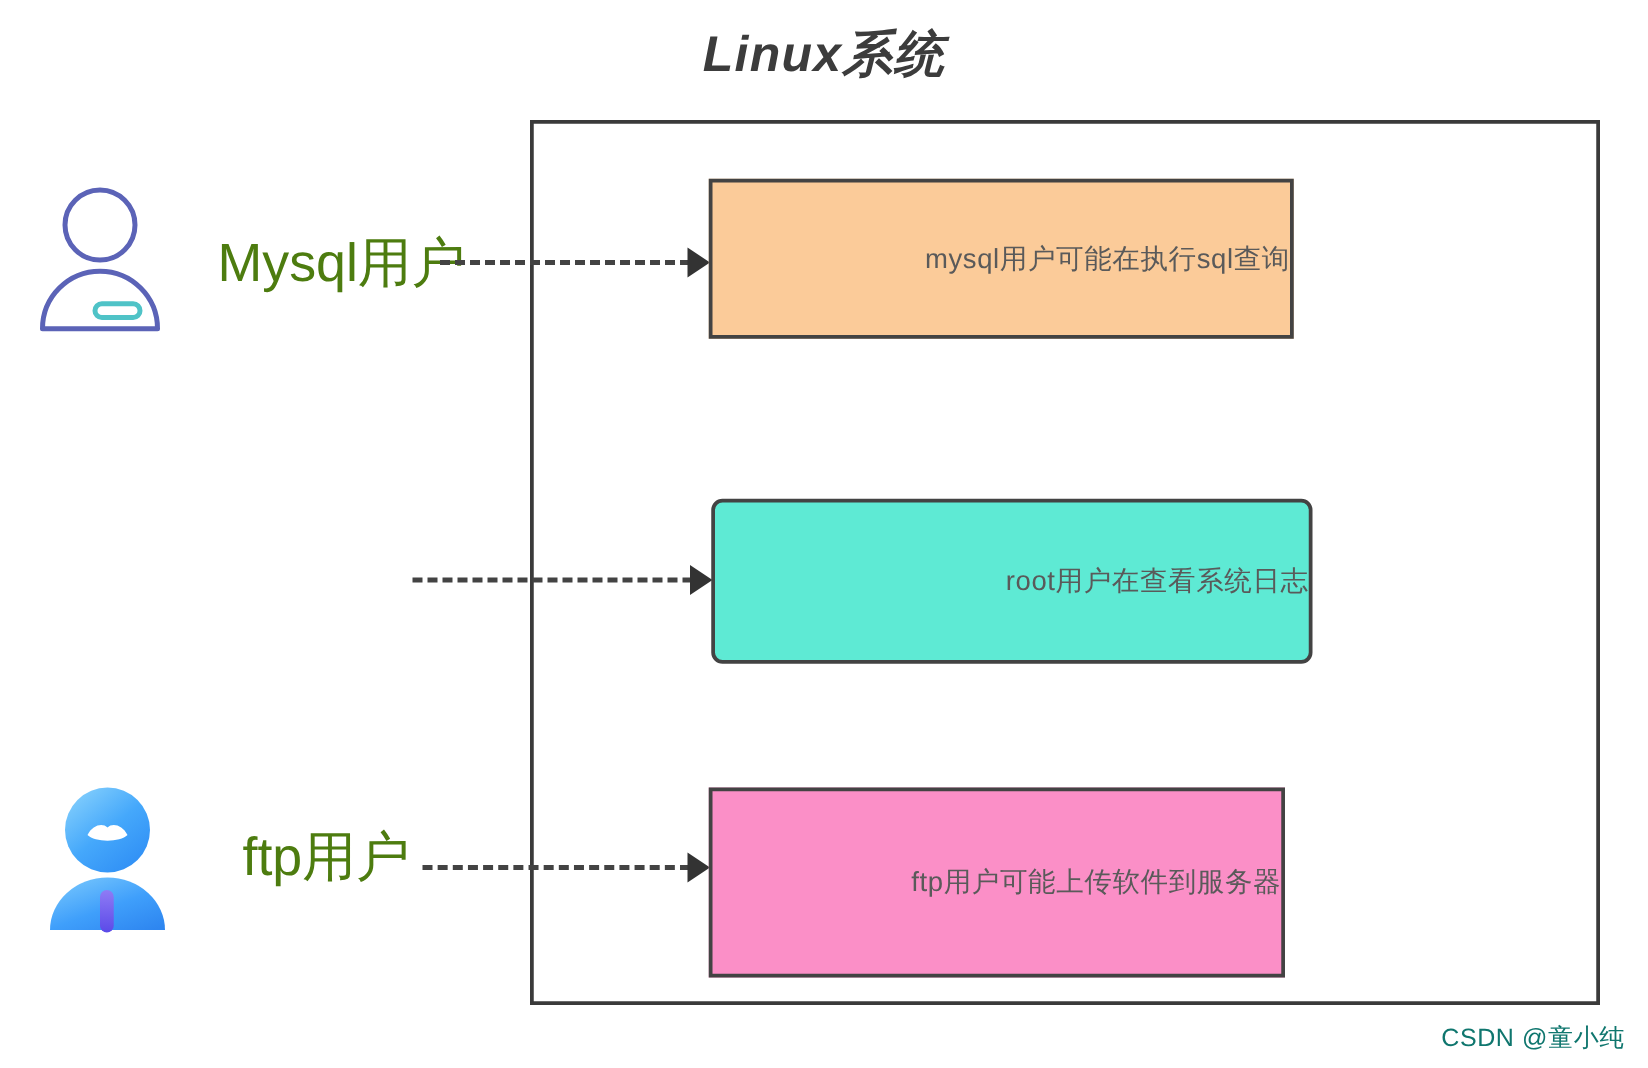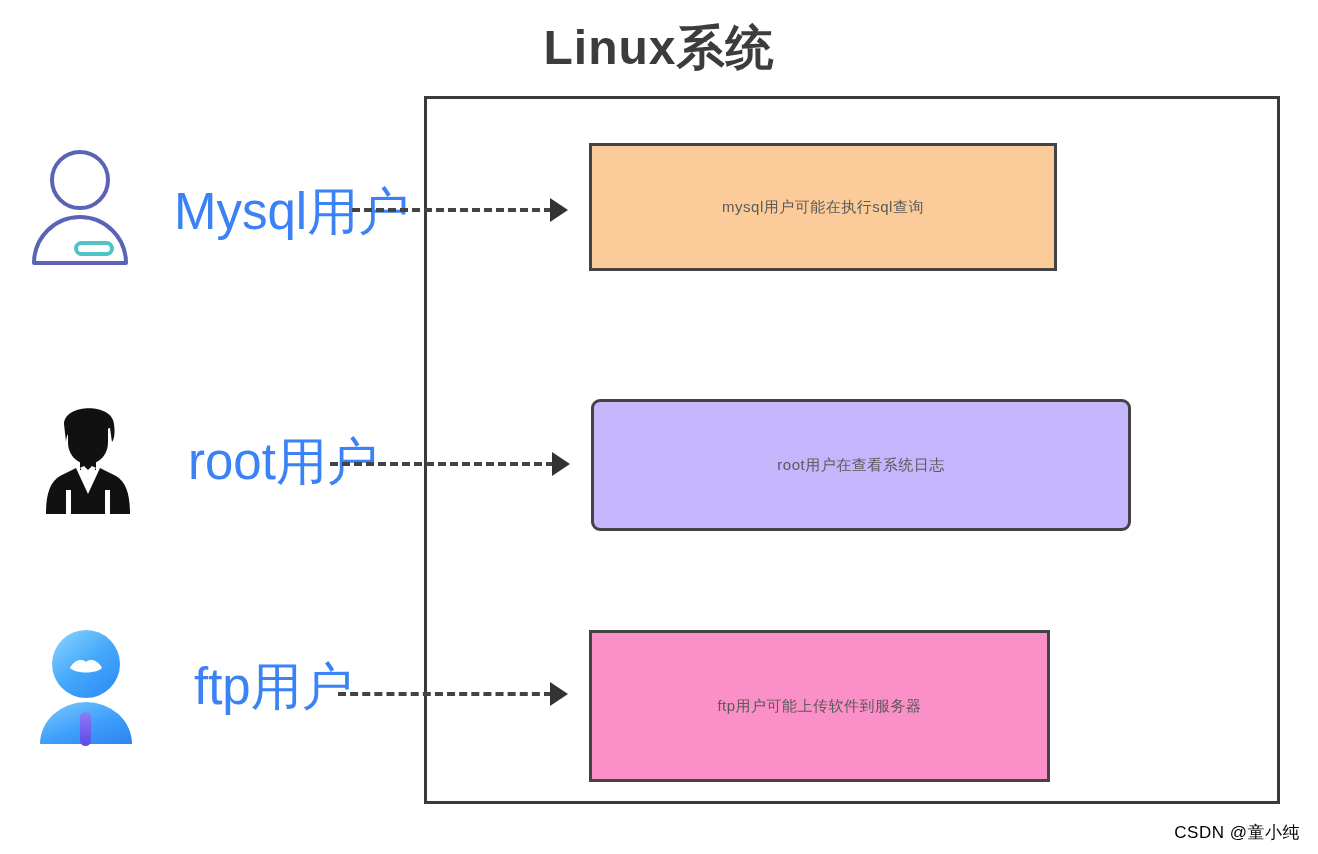--- a/index.html
+++ b/index.html
@@ -18,25 +18,26 @@
     overflow: hidden;
   }
 
   
   .diagram-title {
     position: absolute;
     left: 0;
     top: 16px;
     width: 1318px;
     text-align: center;
-    font-size: 48px;
+    font-size: 40px;
     font-weight: bold;
     color: #3c3c3c;
     letter-spacing: 1px;
     white-space: nowrap;
+    font-style: italic;
   }
   .diagram-title span { display: inline-block; }
 
   
   .system-box {
     position: absolute;
     left: 424px;
     top: 96px;
     width: 856px;
     height: 708px;
@@ -45,39 +46,38 @@
     background: transparent;
   }
 
   
   .proc-box {
     position: absolute;
     box-sizing: border-box;
     border: 3px solid #434343;
     display: flex;
     align-items: center;
-    justify-content: center;
+    justify-content: flex-end;
     color: #5a5a5a;
-    font-size: 15px;
+    font-size: 22px;
     letter-spacing: 0.5px;
-    margin-left: 22px;
   }
   .proc-box.mysql {
     left: 567px;
     top: 143px;
     width: 468px;
     height: 128px;
     background: #fbcb99;
   }
   .proc-box.root {
     left: 569px;
     top: 399px;
-    width: 540px;
+    width: 481px;
     height: 132px;
-    background: #c4b5fd;
+    background: #5eead4;
     border-radius: 9px;
   }
   .proc-box.ftp {
     left: 567px;
     top: 630px;
     width: 461px;
     height: 152px;
     background: #fb8fc7;
   }
 
@@ -94,22 +94,22 @@
   .user-icon {
     width: 104px;
     height: 120px;
     flex: 0 0 auto;
     position: relative;
   }
   .user-icon.root-icon { width: 100px; height: 118px; }
   .user-icon.ftp-icon  { width: 104px; height: 124px; }
 
   .user-label {
-    font-size: 51px;
-    color: #3b82f6;
+    font-size: 43px;
+    color: #4d7c0f;
     white-space: nowrap;
     line-height: 1;
   }
   .user-row.mysql .user-label { margin-left: 42px; margin-top: 10px; }
   .user-row.root  .user-label { margin-left: 50px; margin-top: 8px; }
   .user-row.ftp   .user-label { margin-left: 56px; }
 
   
   .arrow {
     position: absolute;
@@ -135,22 +135,22 @@
   }
   .arrow.a-mysql { left: 352px; top: 198px; width: 216px; }
   .arrow.a-root  { left: 330px; top: 452px; width: 240px; }
   .arrow.a-ftp   { left: 338px; top: 682px; width: 230px; }
 
   
   .watermark {
     position: absolute;
     right: 18px;
     bottom: 10px;
-    font-size: 17px;
-    color: #000000;
+    font-size: 20px;
+    color: #0f766e;
     white-space: nowrap;
     letter-spacing: 0.5px;
   }
 </style>
 </head>
 <body>
 
 <div id="canvas">
 
   <div class="diagram-title">
@@ -172,37 +172,20 @@
 
   <div class="arrow a-mysql">
     <div class="shaft"></div>
     <div class="head"></div>
   </div>
 
   <div class="proc-box mysql">
     <span>mysql用户可能在执行sql查询</span>
   </div>
 
-  <div class="user-row root">
-    <div class="user-icon root-icon">
-      <svg width="100" height="118" viewBox="0 0 100 118" xmlns="http://www.w3.org/2000/svg">
-
-        <path d="M26 26 C26 6 74 4 76 26 C78 40 74 44 74 44 L72 30 C60 34 44 30 38 24 C34 30 28 36 28 44 Z" fill="#111111"></path>
-
-        <path d="M30 24 C30 12 70 12 70 24 L70 44 C70 58 60 66 50 66 C40 66 30 58 30 44 Z" fill="#111111"></path>
-
-        <path d="M42 60 L58 60 L58 72 L42 72 Z" fill="#111111"></path>
-
-        <path d="M22 78 C12 84 8 96 8 116 L28 116 L28 92 L33 92 L33 116 L67 116 L67 92 L72 92 L72 116 L92 116 C92 96 88 84 78 78 L62 70 L50 96 L38 70 Z" fill="#111111"></path>
-
-        <path d="M42 70 L50 80 L58 70 L54 68 L50 72 L46 68 Z" fill="#ffffff"></path>
-      </svg>
-    </div>
-    <div class="user-label">root用户</div>
-  </div>
 
   <div class="arrow a-root">
     <div class="shaft"></div>
     <div class="head"></div>
   </div>
 
   <div class="proc-box root">
     <span>root用户在查看系统日志</span>
   </div>
 

